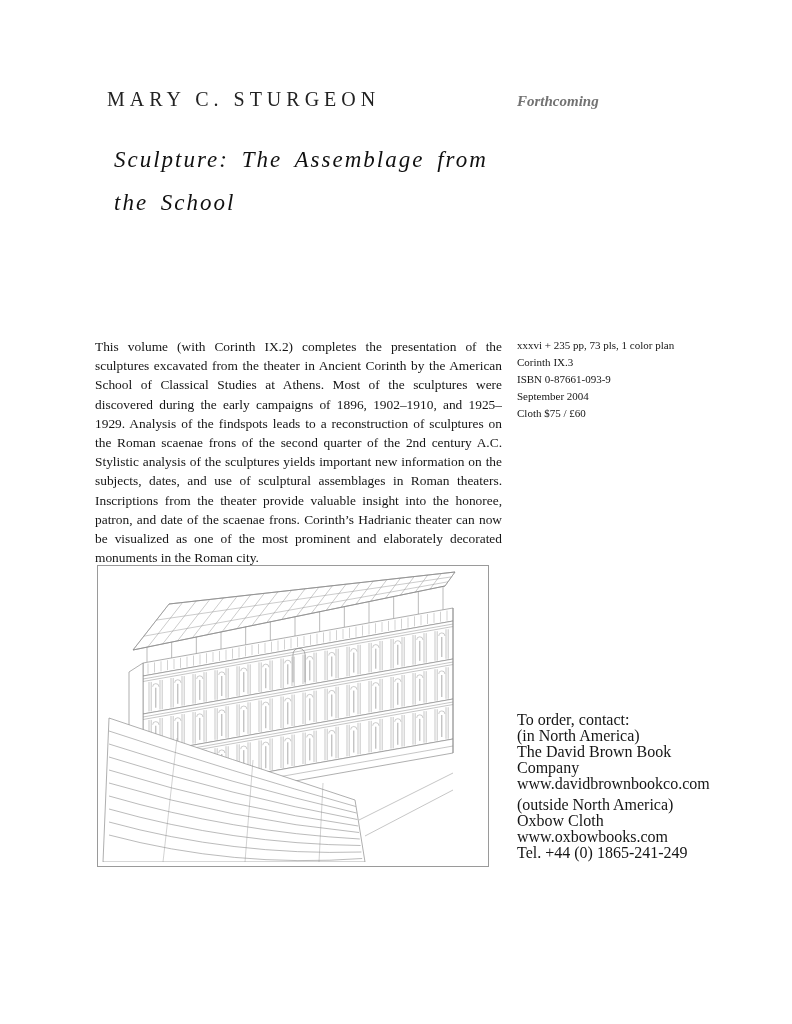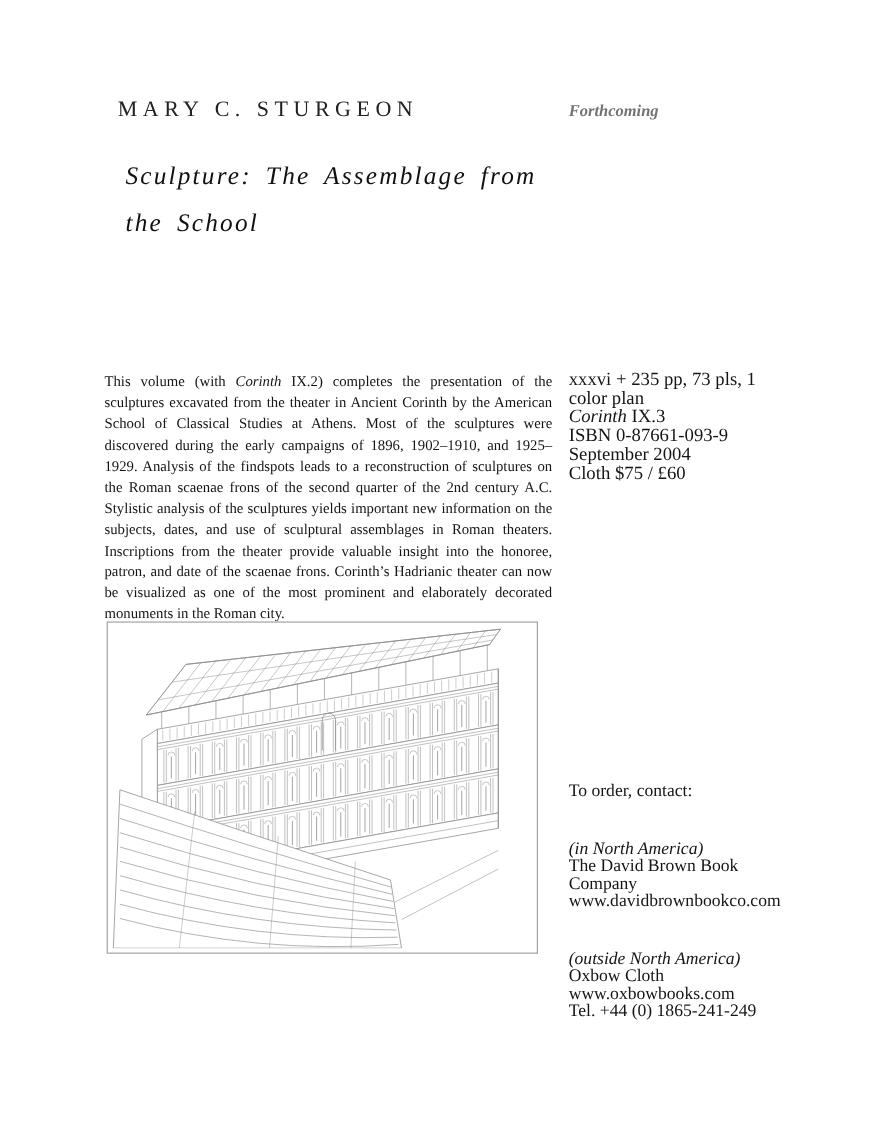--- a/index.html
+++ b/index.html
@@ -19,32 +19,32 @@
     position:absolute;left:94px;top:138px;width:420px;
     font-size:23px;font-style:italic;letter-spacing:2px;word-spacing:5px;
     line-height:43px;color:#111;margin-left:20px;
   }
   .body-text{
     position:absolute;left:95px;top:337px;width:407px;
     font-size:13.4px;line-height:19.2px;text-align:justify;color:#151515;
   }
   .specs{
     position:absolute;left:517px;top:337px;width:200px;
-    font-size:17px;line-height:16.9px;color:#151515;
+    font-size:11px;line-height:16.9px;color:#151515;
   }
   .figure{
     position:absolute;left:97px;top:565px;width:392px;height:302px;
     border:1px solid #9a9a9a;box-sizing:border-box;background:#fff;padding:4px;
   }
   .figure svg{display:block;width:100%;height:100%;}
   .ordering{
     position:absolute;left:517px;top:712px;width:220px;
     font-size:16px;line-height:16px;color:#151515;
   }
-  .it{font-style:italic;margin-top:36px;}
+  .it{}
   .group-intl{margin-top:5px;}
   .line{display:block;}
 </style>
 </head>
 <body>
 
 <div class="page">
 
   <div class="author">MARY C. STURGEON</div>
 

